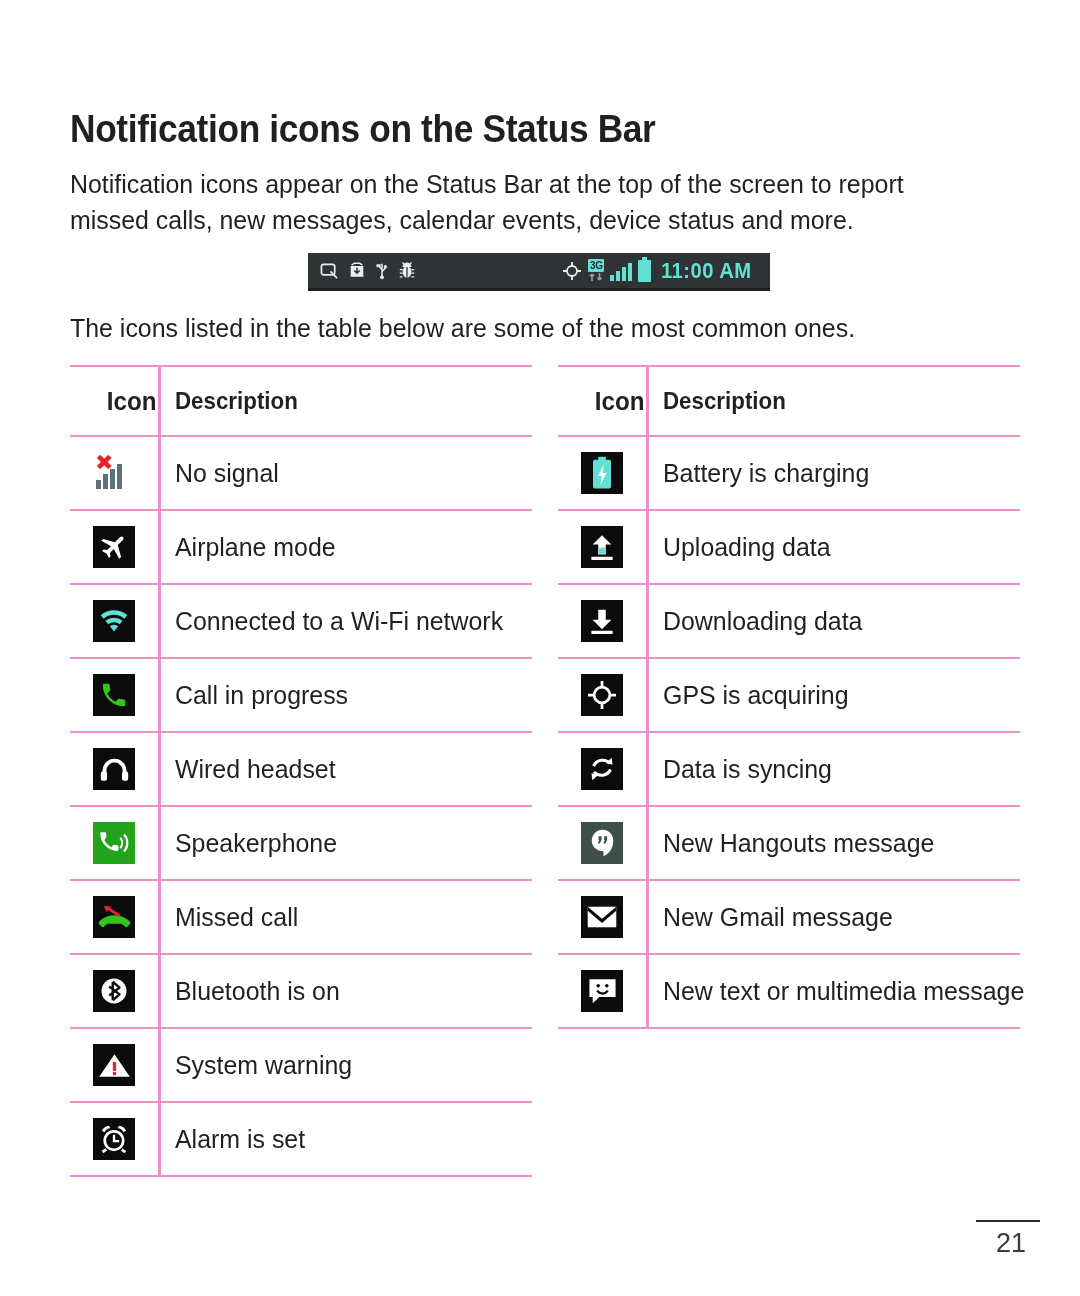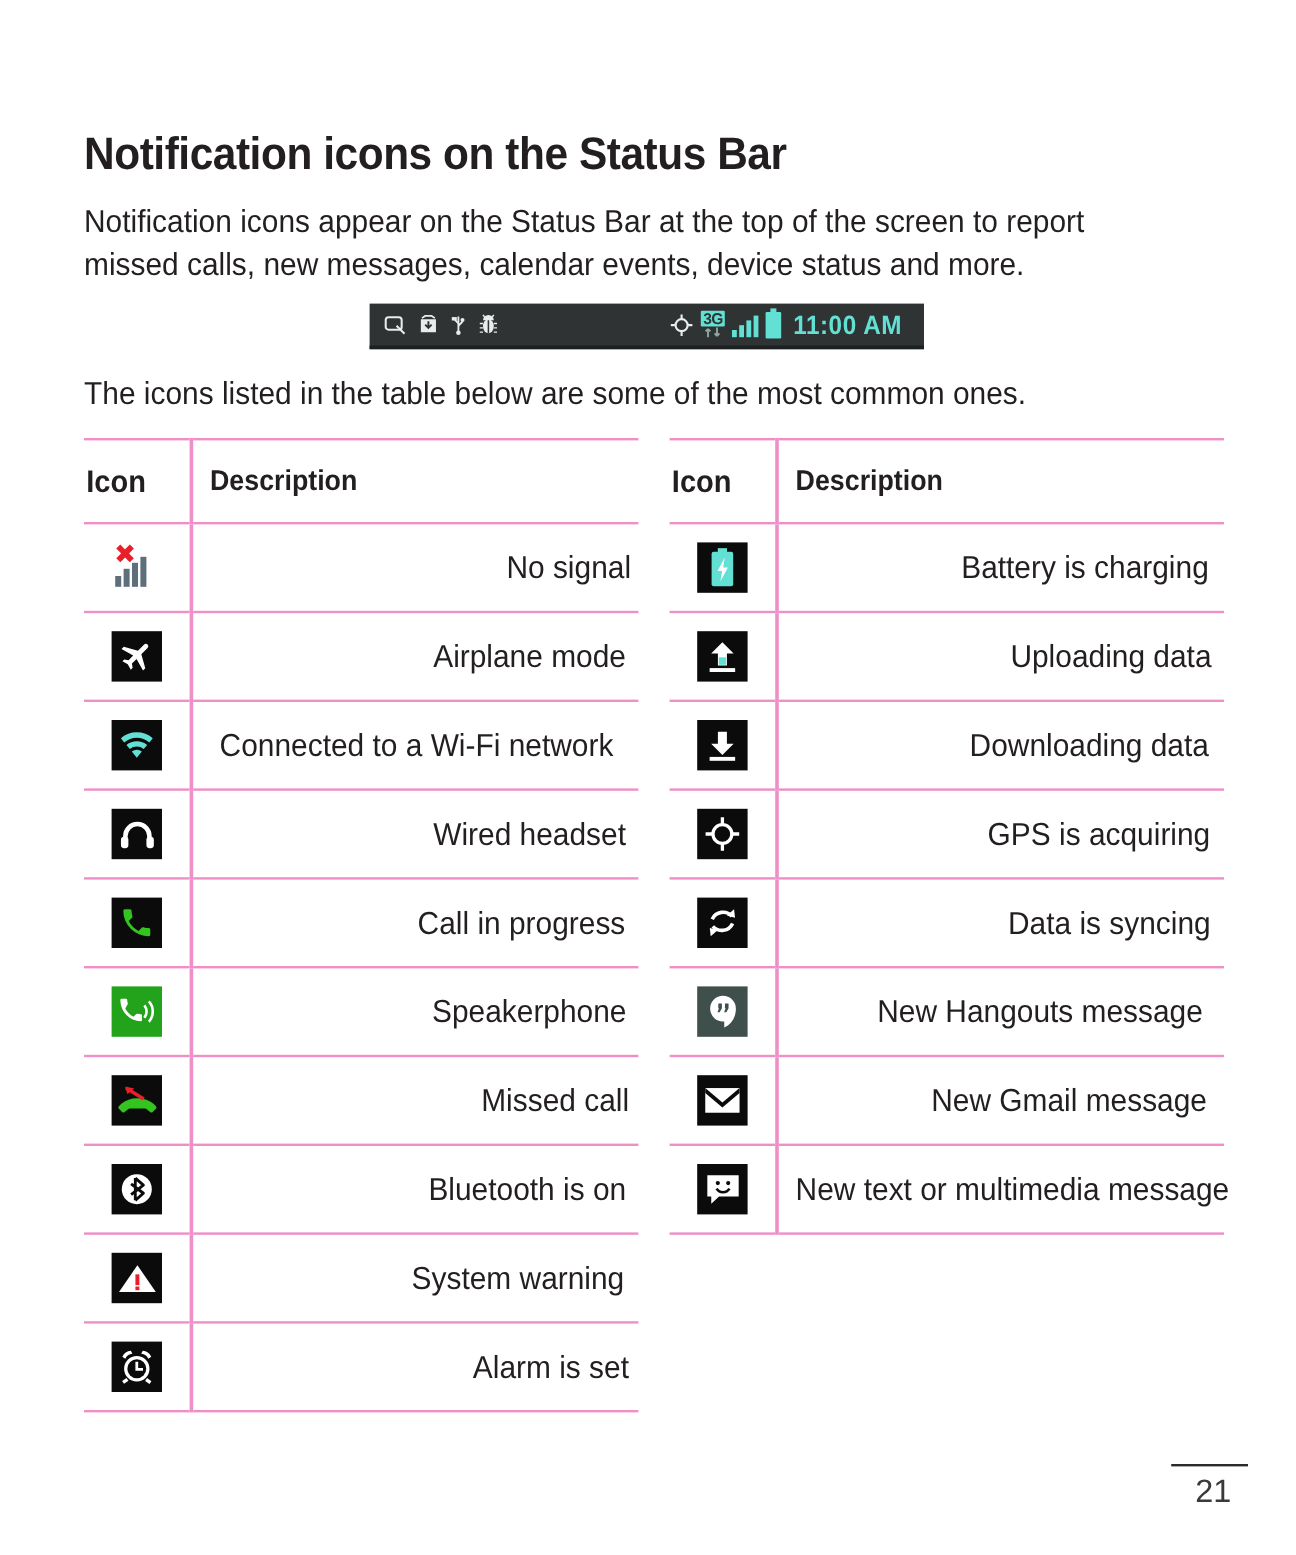--- a/index.html
+++ b/index.html
@@ -48,21 +48,21 @@
     color:#63e0d4;font-size:22px;font-weight:bold;
     letter-spacing:0.5px;
     transform:scaleX(0.92);transform-origin:left center;
     white-space:nowrap;margin-left:4px;
   }
   .sb-3g{
     display:flex;flex-direction:column;align-items:center;gap:0px;
   }
   .sb-3g .lbl{
     background:#63e0d4;color:#2f3334;
-    font-size:13px;font-weight:bold;line-height:11px;
+    font-size:10px;font-weight:bold;line-height:11px;
     padding:1px 2px;border-radius:1px;letter-spacing:-0.5px;
   }
   .sb-bars{display:flex;align-items:flex-end;gap:2px;height:20px;}
   .sb-bars i{display:block;width:4px;background:#63e0d4;}
   .sb-batt{
     width:13px;height:22px;background:#63e0d4;position:relative;border-radius:1px;
   }
   .sb-batt:before{
     content:"";position:absolute;left:4px;top:-3px;width:5px;height:3px;background:#63e0d4;
   }
@@ -72,29 +72,29 @@
     position:absolute;top:365px;
     border-collapse:collapse;
     table-layout:fixed;
   }
   .tbl.left{left:70px;width:462px;}
   .tbl.right{left:558px;width:462px;}
   .tbl td,.tbl th{
     border-top:2px solid #ef8fc8;
     border-bottom:2px solid #ef8fc8;
     padding:0;margin:0;
-    height:72px;vertical-align:middle;text-align:right;
+    height:72px;vertical-align:middle;
   }
   .tbl .c-icon{width:88px;text-align:center;border-right:3px solid #ef8fc8;}
   .tbl .c-desc{padding-left:14px;}
   .tbl thead th{
     height:68px;
     font-weight:bold;font-size:24px;text-align:left;
   }
-  .tbl thead th.c-icon{text-align:left;font-size:26px;}
+  .tbl thead th.c-icon{text-align:right;font-size:26px;}
   .tbl thead th.c-desc{padding-left:14px;}
   .hd-txt{display:inline-block;transform:scaleX(0.93);transform-origin:left center;}
   .hd-txt.ctr{transform-origin:center center;}
   .desc{
     display:inline-block;font-size:26.5px;line-height:30px;
     transform:scaleX(0.94);transform-origin:left center;
     white-space:nowrap;
   }
 
   
@@ -242,39 +242,39 @@
               <path d="M6 9.8a11 11 0 0 1 14 0l-2.3 2.8a7.5 7.5 0 0 0-9.4 0z" fill="#63e0d4"></path>
             </svg>
           </span>
         </td>
         <td class="c-desc"><span class="desc">Connected to a Wi-Fi network</span></td>
       </tr>
 
       <tr>
         <td class="c-icon">
           <span class="tile">
+            <svg width="30" height="30" viewBox="0 0 24 24">
+                <path fill="#33c41f" d="M6.6 10.8a15.5 15.5 0 0 0 6.6 6.6l2.2-2.2a1 1 0 0 1 1-.25 11.6 11.6 0 0 0 3.6.58 1 1 0 0 1 1 1V20a1 1 0 0 1-1 1A17 17 0 0 1 3 4a1 1 0 0 1 1-1h3.5a1 1 0 0 1 1 1 11.6 11.6 0 0 0 .58 3.6 1 1 0 0 1-.25 1z"></path>
+              </svg>
+          </span>
+        </td>
+        <td class="c-desc"><span class="desc">Call in progress</span></td>
+      </tr>
+
+      <tr>
+        <td class="c-icon">
+          <span class="tile">
             <svg width="31" height="27" viewBox="0 0 26 22">
               <path d="M13 2a10 10 0 0 0-10 10v4h3.2v-4A6.8 6.8 0 0 1 13 5.2 6.8 6.8 0 0 1 19.8 12v4H23v-4A10 10 0 0 0 13 2z" fill="#fff"></path>
               <rect x="1.5" y="12.5" width="5.2" height="8" rx="2.2" fill="#fff"></rect>
               <rect x="19.3" y="12.5" width="5.2" height="8" rx="2.2" fill="#fff"></rect>
             </svg>
           </span>
         </td>
         <td class="c-desc"><span class="desc">Wired headset</span></td>
-      </tr>
-
-      <tr>
-        <td class="c-icon">
-          <span class="tile">
-            <svg width="30" height="30" viewBox="0 0 24 24">
-                <path fill="#33c41f" d="M6.6 10.8a15.5 15.5 0 0 0 6.6 6.6l2.2-2.2a1 1 0 0 1 1-.25 11.6 11.6 0 0 0 3.6.58 1 1 0 0 1 1 1V20a1 1 0 0 1-1 1A17 17 0 0 1 3 4a1 1 0 0 1 1-1h3.5a1 1 0 0 1 1 1 11.6 11.6 0 0 0 .58 3.6 1 1 0 0 1-.25 1z"></path>
-              </svg>
-          </span>
-        </td>
-        <td class="c-desc"><span class="desc">Call in progress</span></td>
       </tr>
 
       <tr>
         <td class="c-icon">
           <span class="tile green">
             <svg width="32" height="30" viewBox="0 0 28 24">
               <path fill="#fff" d="M5.6 9.8a14 14 0 0 0 6 6l2-2a.9.9 0 0 1 .9-.2 10.5 10.5 0 0 0 2.4.4.9.9 0 0 1 .9.9v3.2a.9.9 0 0 1-.9.9A15.4 15.4 0 0 1 2 3.5a.9.9 0 0 1 .9-.9h3.2a.9.9 0 0 1 .9.9 10.5 10.5 0 0 0 .4 2.4.9.9 0 0 1-.2.9z"></path>
               <path d="M19.5 7.5a7 7 0 0 1 0 9" stroke="#fff" stroke-width="1.9" fill="none"></path>
               <path d="M22.8 4.6a11 11 0 0 1 0 14.8" stroke="#fff" stroke-width="1.9" fill="none"></path>
             </svg>

